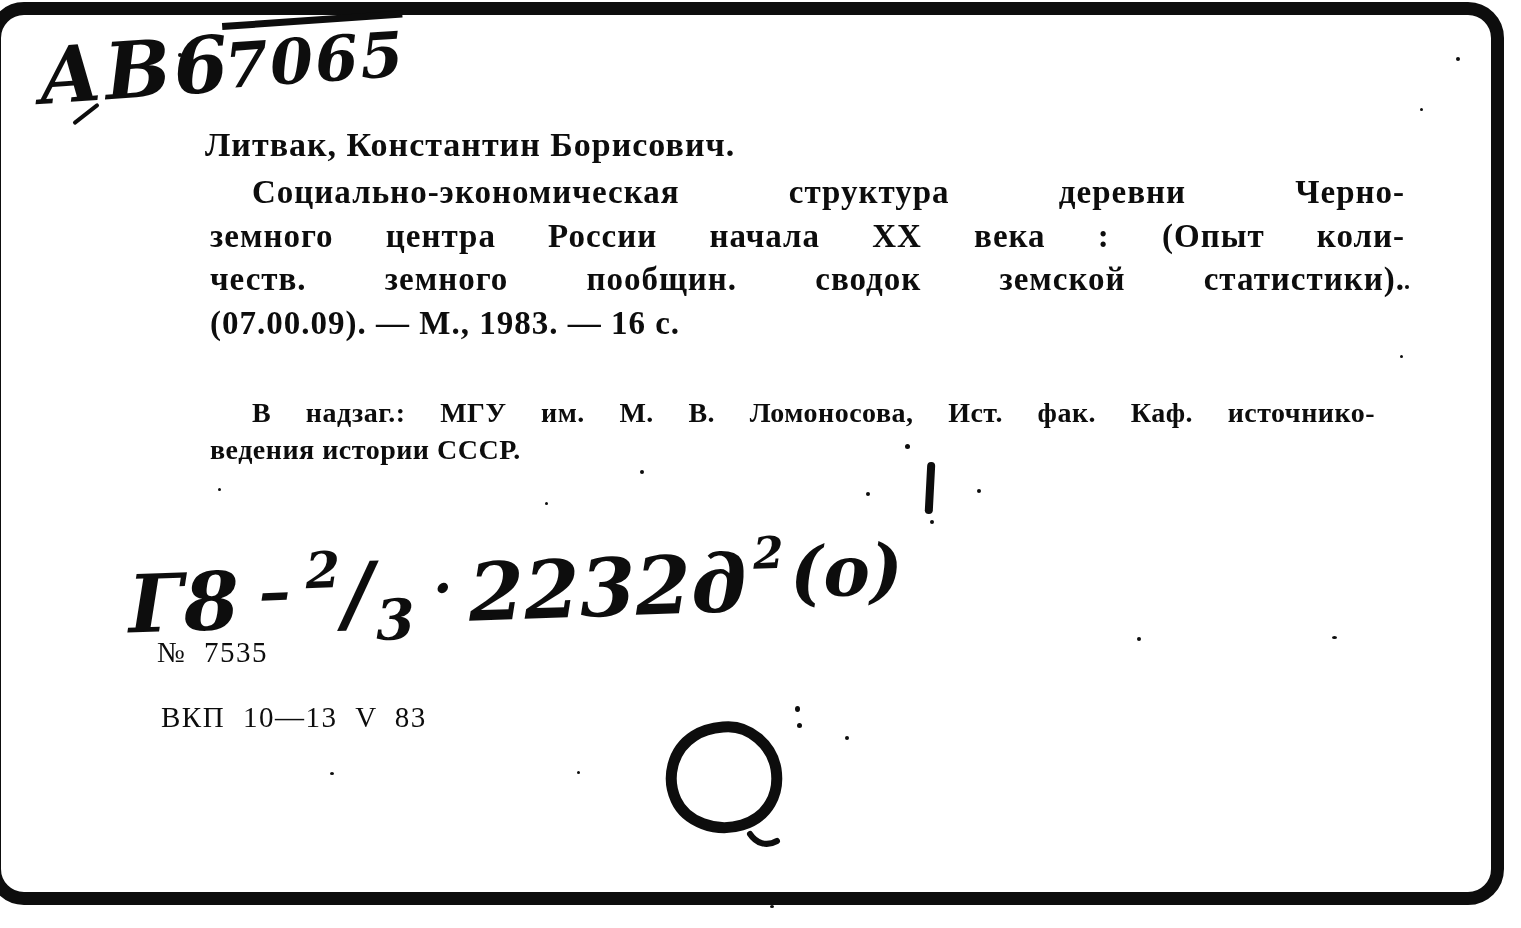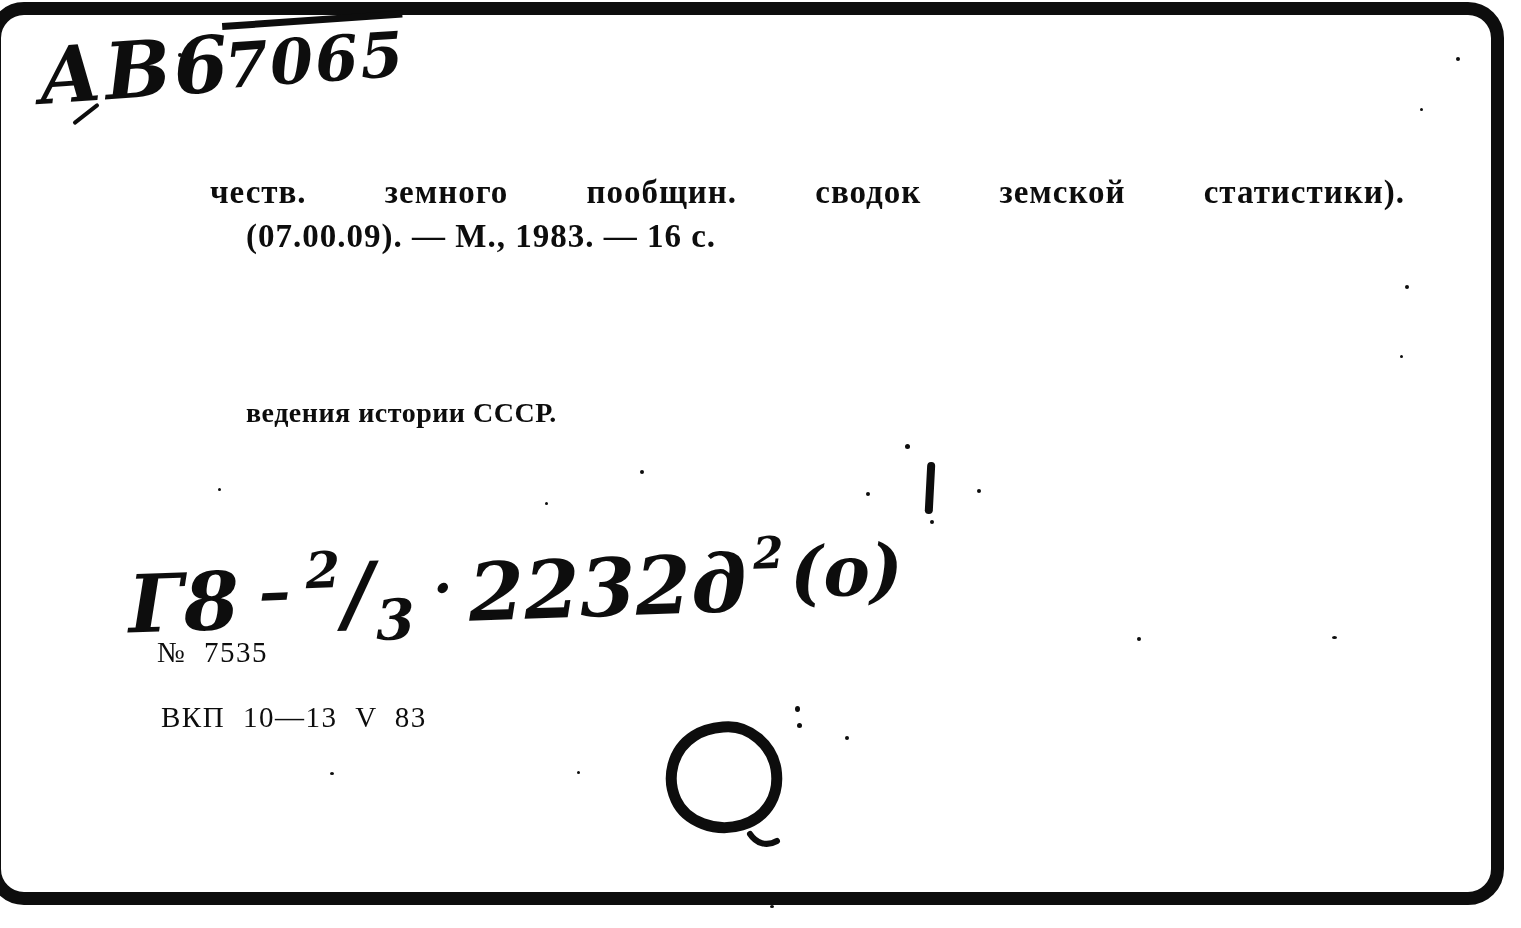--- a/index.html
+++ b/index.html
@@ -27,21 +27,21 @@
   .author {
     position:absolute; left:205px; top:126px;
     font-size:34px; font-weight:bold; letter-spacing:1px; white-space:nowrap;
   }
   .title-block {
     position:absolute; left:210px; top:171px; width:1195px;
     font-size:33px; line-height:43.5px; font-weight:bold; letter-spacing:1px;
   }
   .jline { text-align:justify; text-align-last:justify; }
   .jline.first { text-indent:42px; }
-  .lline { text-align:left;margin-left:36px; }
+  .lline { text-align:left; }
   .note-block {
     position:absolute; left:210px; top:394px; width:1165px;
     font-size:28px; line-height:37px; font-weight:bold; letter-spacing:0.5px;
   }
   .note-block .first { text-indent:42px; }
   
   .hw-call {
     position:absolute; left:128px; top:540px; transform:rotate(-2deg);
     font-family:"DejaVu Serif", serif; font-style:italic; font-weight:bold;
     white-space:nowrap;
@@ -80,27 +80,31 @@
 <body>
 
 <div class="card">
 
   <div class="frame"></div>
 
   <div class="hw-header">
     <span class="hw-a">АВ6</span><span class="hw-n">7065</span>
   </div>
 
+  <div class="author">Литвак, Константин Борисович.</div>
 
   <div class="title-block">
+    <div class="jline first">Социально-экономическая структура деревни Черно-</div>
+    <div class="jline">земного центра России начала XX века : (Опыт коли-</div>
     <div class="jline">честв. земного пообщин. сводок земской статистики).</div>
     <div class="lline">(07.00.09). — М., 1983. — 16 с.</div>
   </div>
 
   <div class="note-block">
+    <div class="jline first">В надзаг.: МГУ им. М. В. Ломоносова, Ист. фак. Каф. источнико-</div>
     <div class="lline">ведения истории СССР.</div>
   </div>
 
   <div class="hw-call">
     <span class="c-base">Г8</span>
     <span class="c-dash">–</span>
     <span class="c-num">2</span>
     <span class="c-slash">/</span>
     <span class="c-den">3</span>
     <span class="c-dot">·</span>

